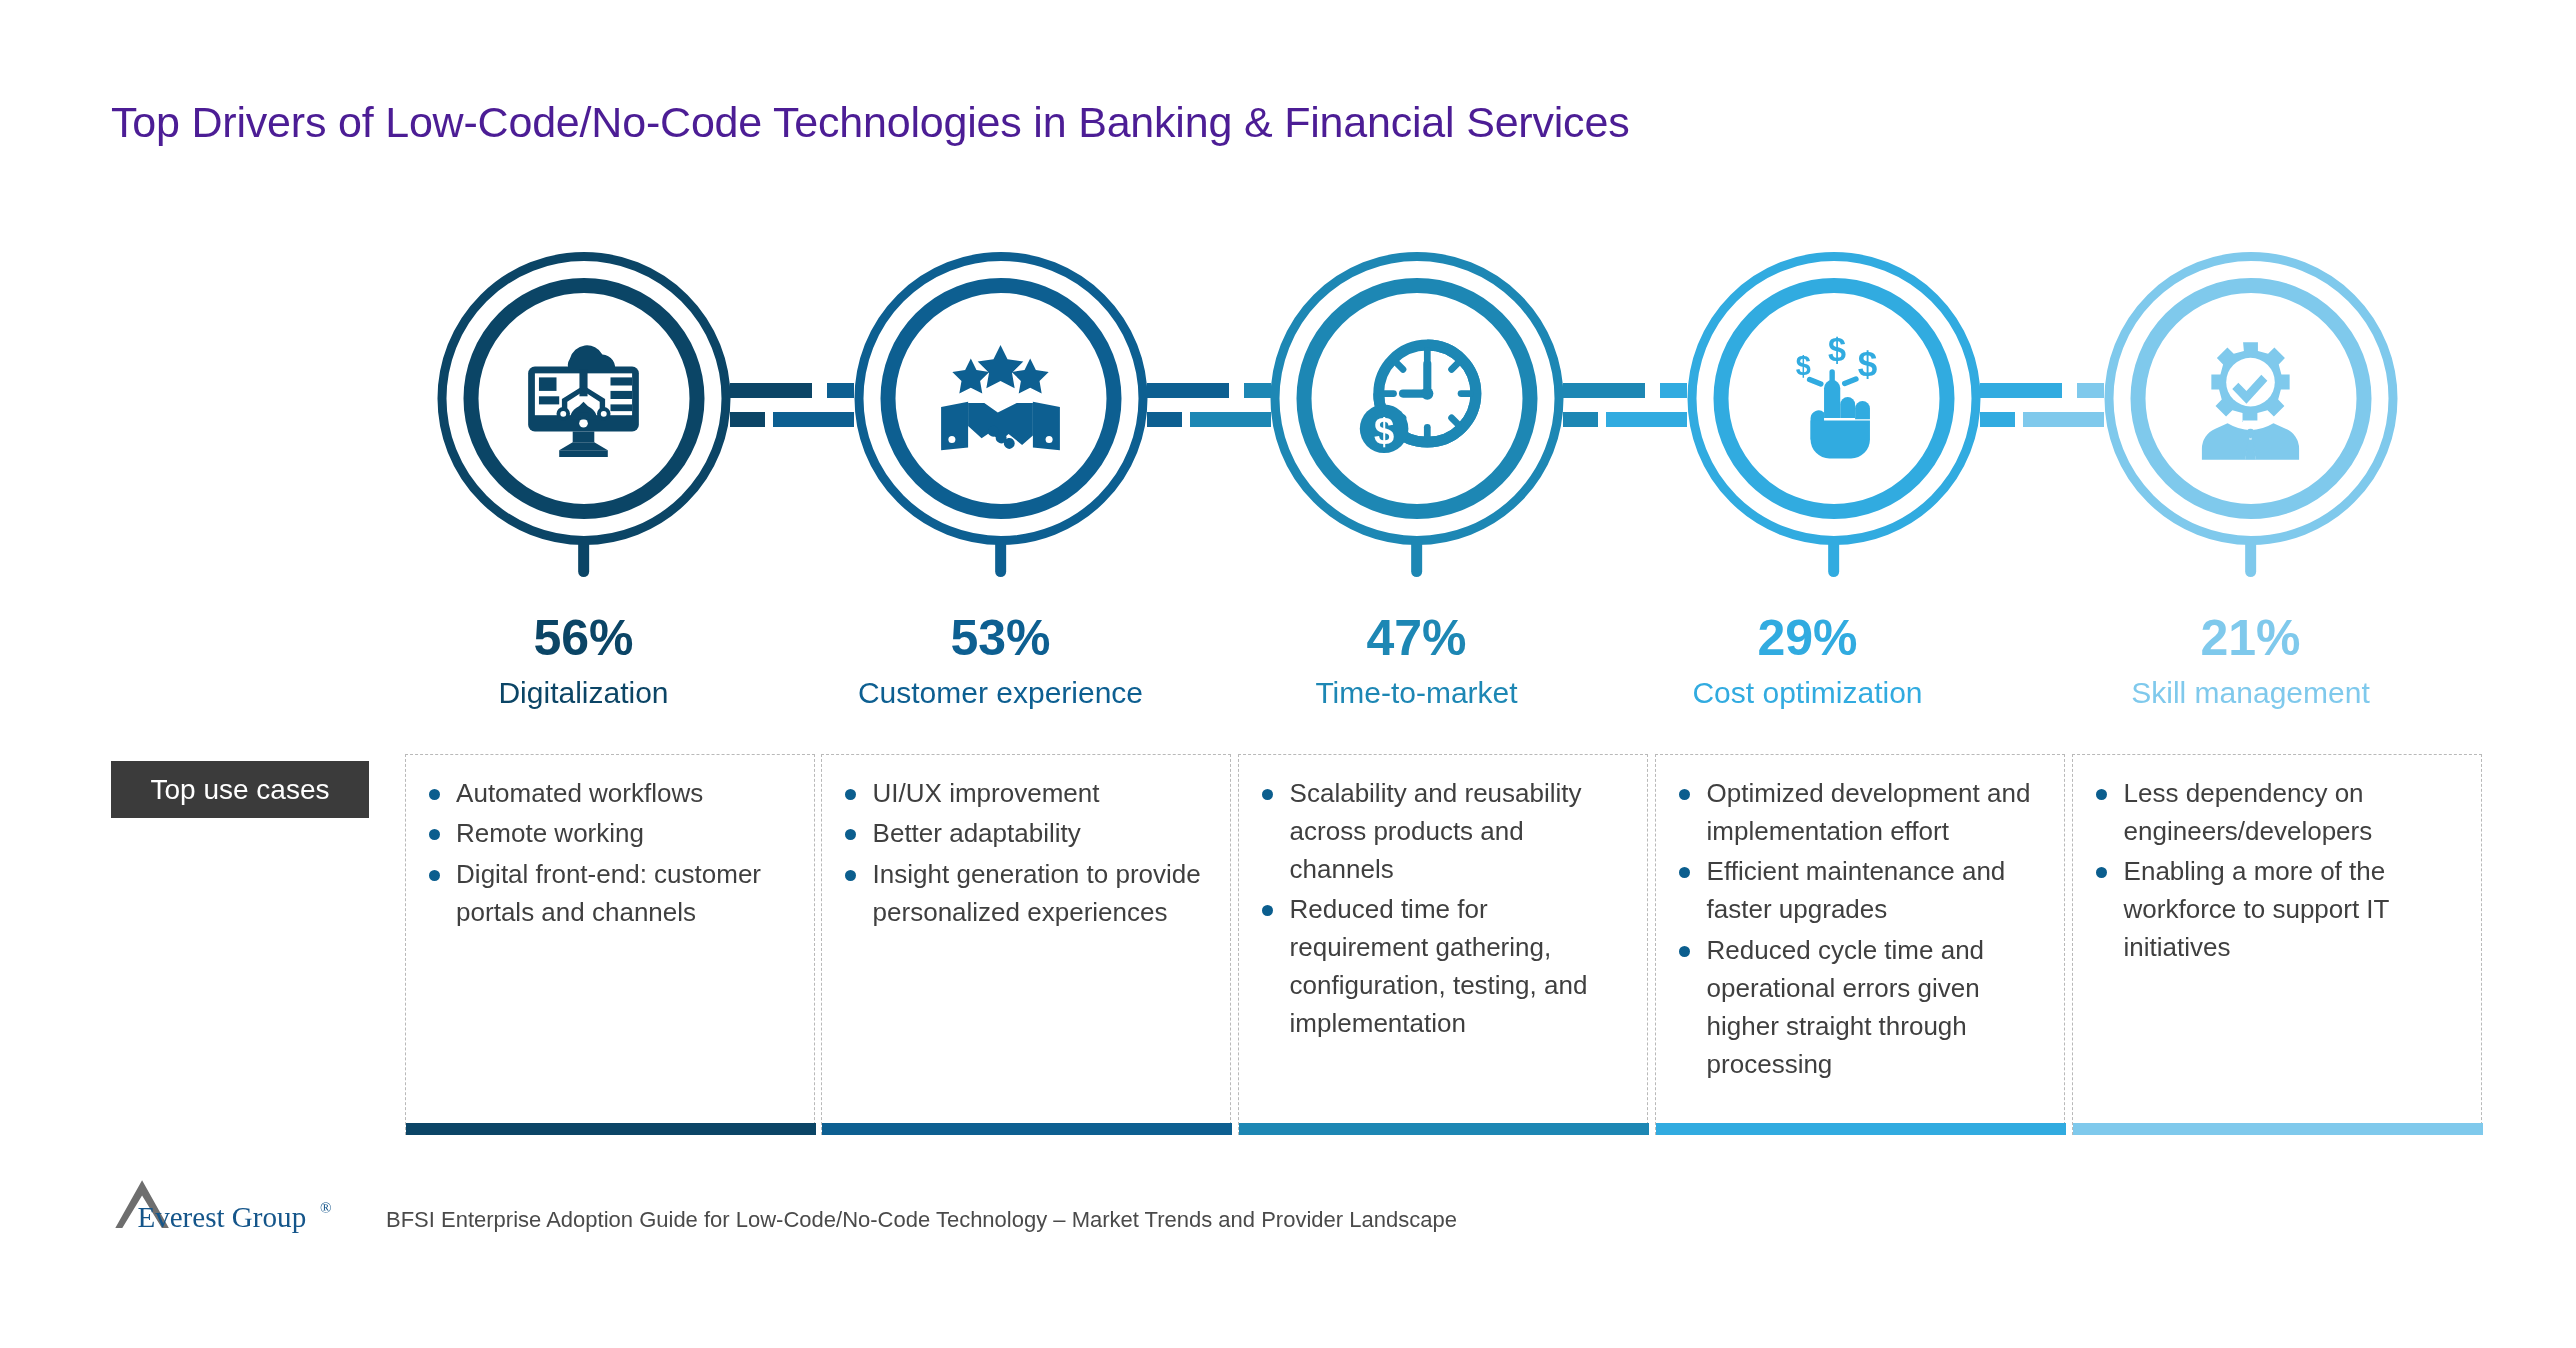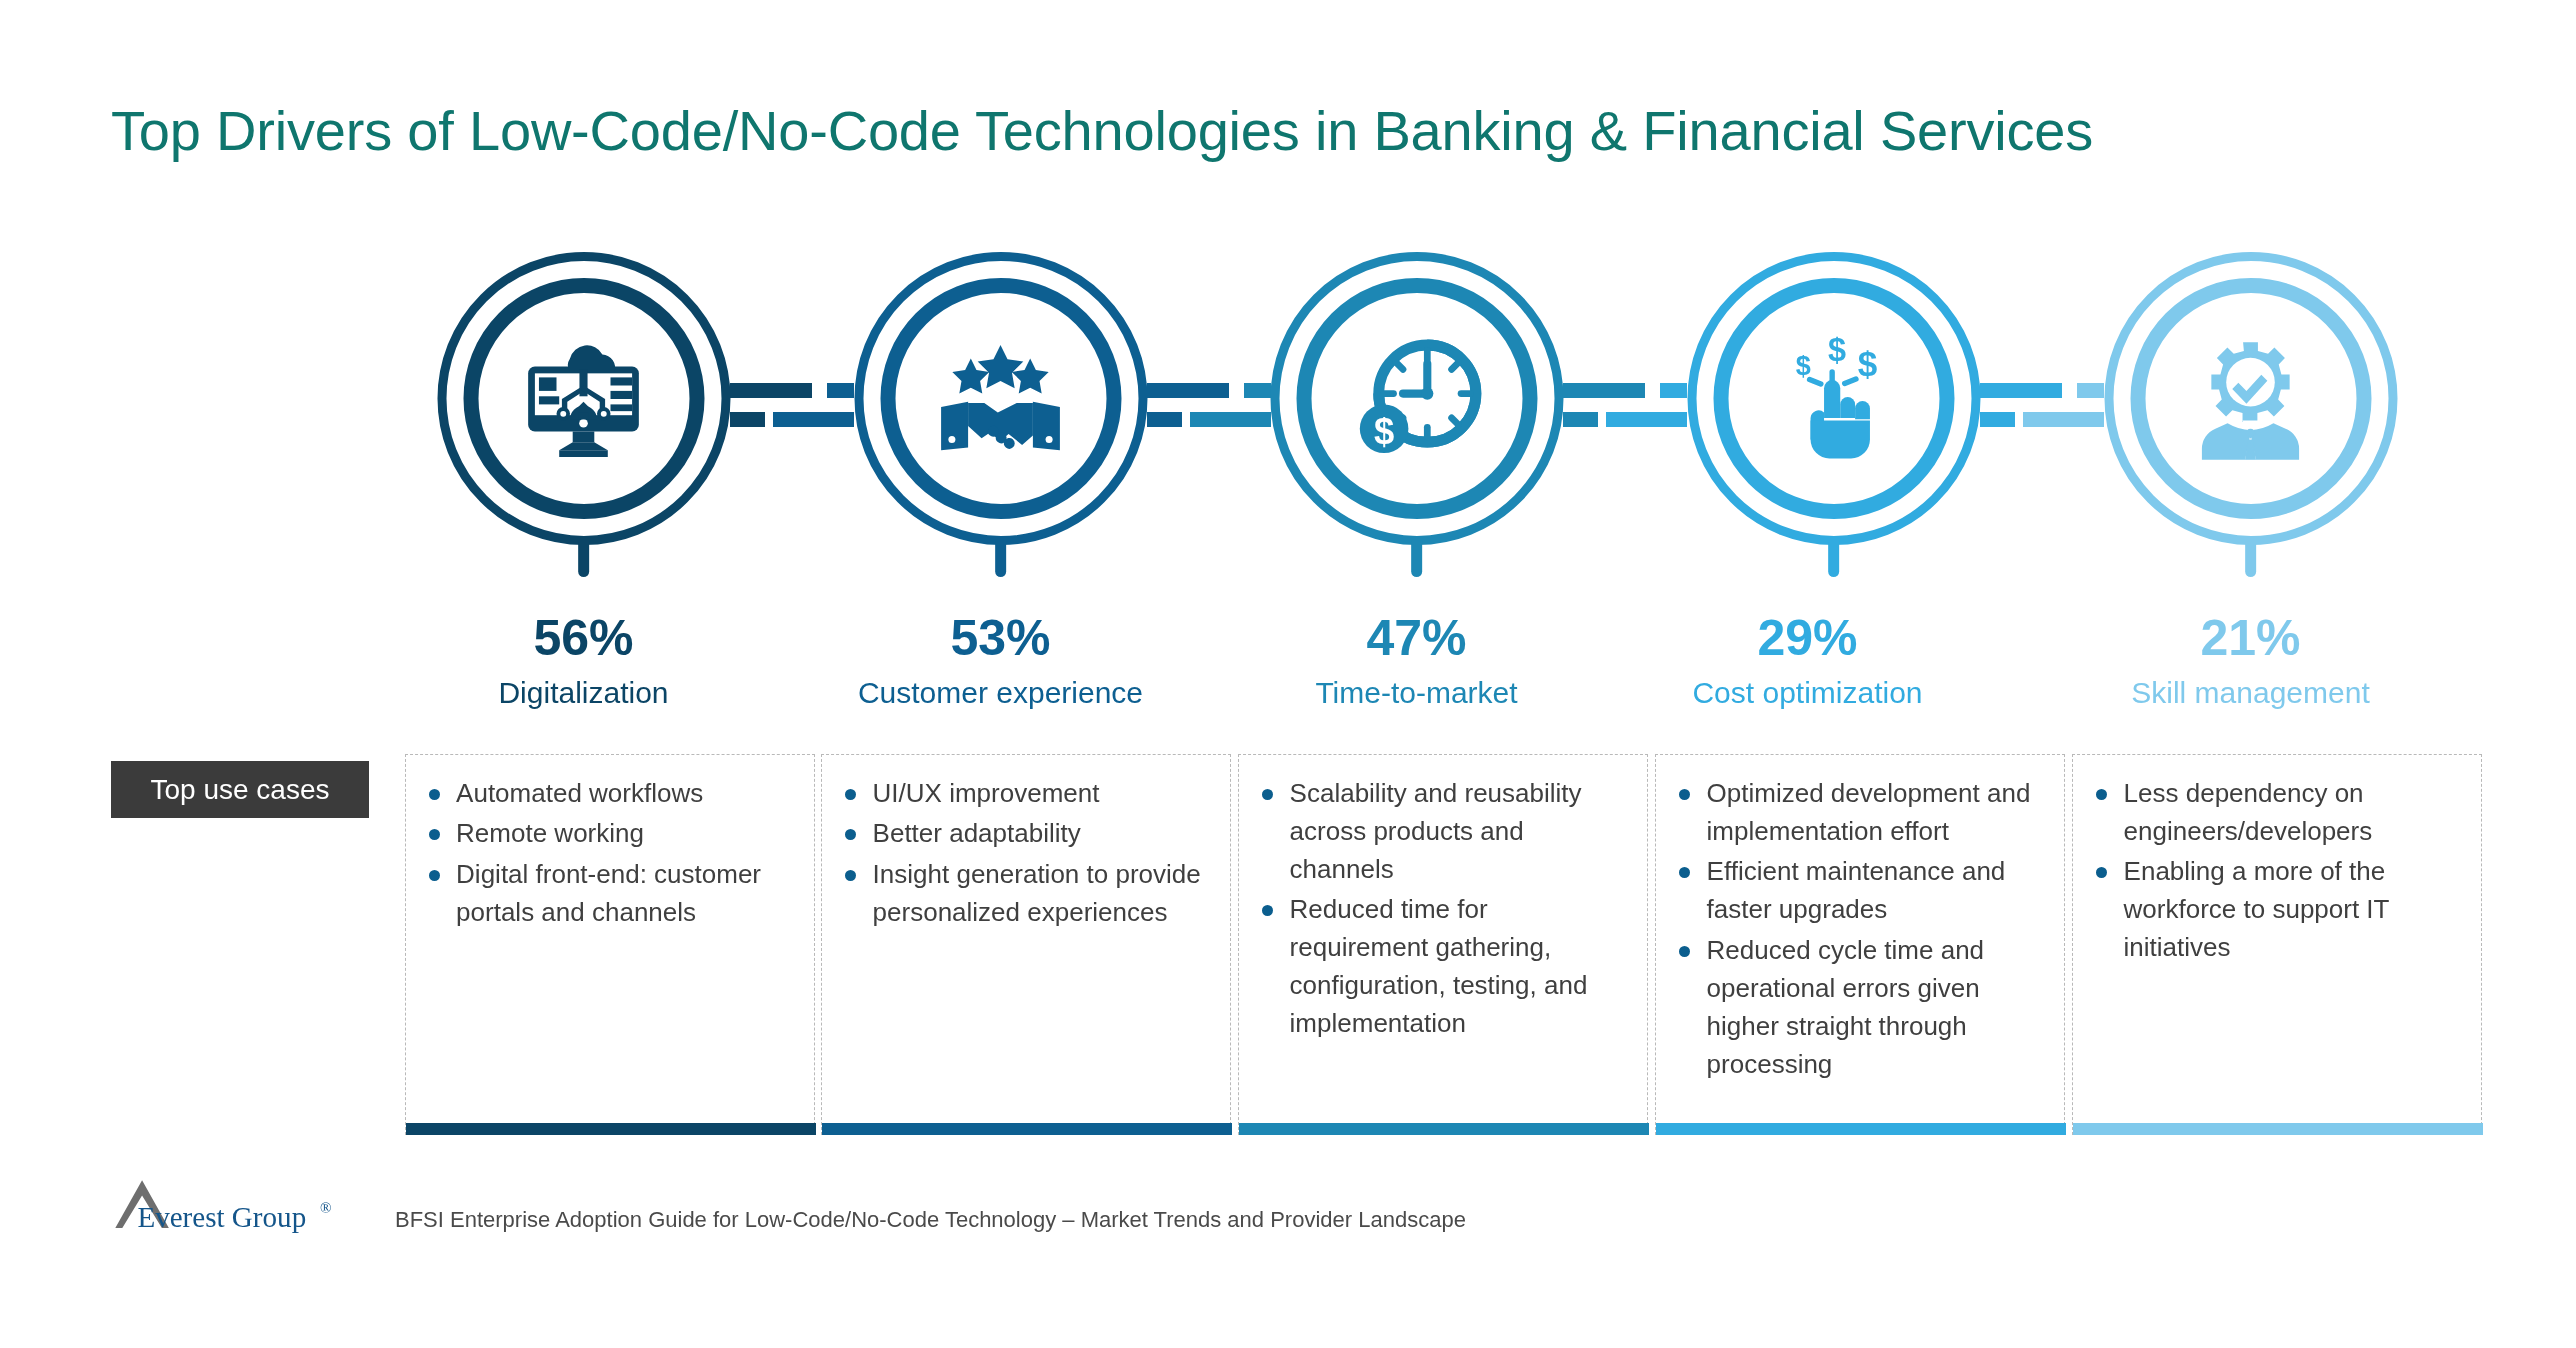--- a/index.html
+++ b/index.html
@@ -8,22 +8,22 @@
     background: #ffffff;
     font-family: "Liberation Sans", sans-serif;
     overflow: hidden;
   }
   .slide { position: relative; width: 2576px; height: 1348px; background:#fff; }
 
   
   .title {
     position: absolute;
     left: 111px; top: 98px;
-    font-size: 56px;
-    color: #0f766e;
+    font-size: 43px;
+    color: #4c1d95;
     letter-spacing: -0.2px;
     white-space: nowrap;
   }
 
   
   .stages {
     position: absolute;
     left: 375px; top: 252px;
     width: 2084px; height: 340px;
   }
@@ -153,21 +153,20 @@
   
   .footer { position: absolute; left: 111px; top: 1171px; height: 76px; }
   .logo { position: absolute; left: 0; top: 0; width: 246px; height: 64px; }
   .logo svg { width: 246px; height: 64px; display:block; }
   .caption {
     position: absolute;
     left: 275px; top: 36px;
     font-size: 22px;
     color: #4a4a4a;
     white-space: nowrap;
-    margin-left: 9px;
   }
 </style>
 </head>
 <body>
 
 <div class="slide">
 
   <div class="title">Top Drivers of Low-Code/No-Code Technologies in Banking &amp; Financial Services</div>
 
   <div class="stages" id="stages">

